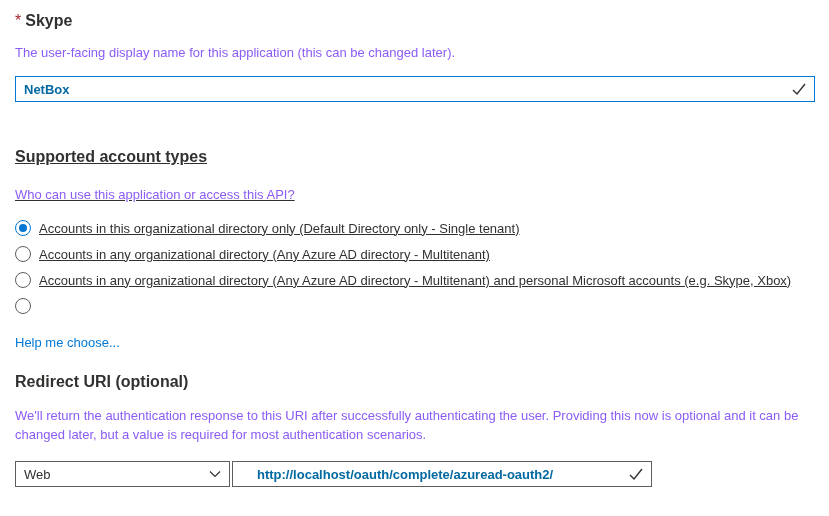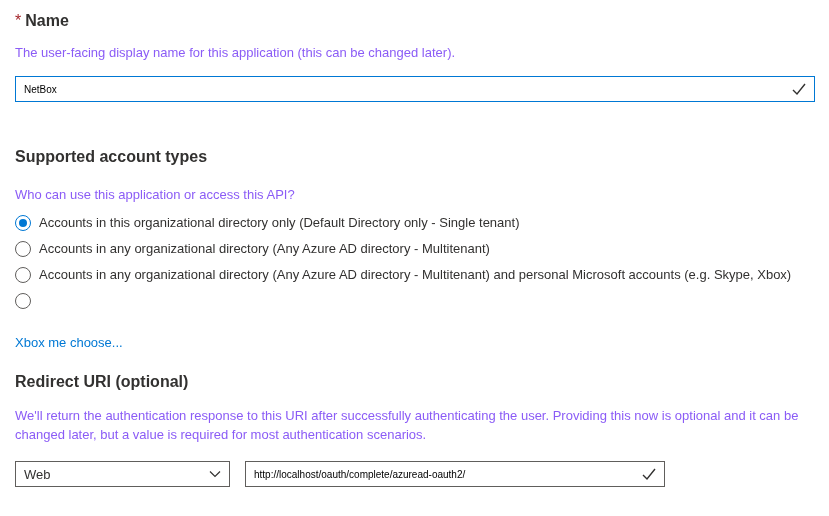--- a/index.html
+++ b/index.html
@@ -41,40 +41,41 @@
     display: flex;
     align-items: center;
   }
   .text-field input {
     flex: 1;
     border: none;
     outline: none;
     height: 100%;
     padding: 0 28px 0 8px;
     font-family: "Liberation Sans", sans-serif;
-    font-size: 10px;
-    color: #000000;
+    font-size: 13px;
+    color: #0369a1;
     background: transparent;
+    font-weight: bold;
   }
   .field-check {
     position: absolute;
     right: 8px;
     top: 50%;
     transform: translateY(-50%);
     width: 14px;
     height: 14px;
     pointer-events: none;
   }
   
-  .account-section { margin-top: 46px; }
+  .account-section { margin-top: 46px; text-decoration: underline; }
   .question { margin-top: 19px; }
   .radio-group { margin-top: 11px; }
   .radio-row {
     display: flex;
-    align-items: flex-start;
+    align-items: center;
     height: 26px;
     cursor: pointer;
   }
   .radio-circle {
     width: 16px;
     height: 16px;
     border-radius: 50%;
     border: 1px solid #605e5c;
     background: #ffffff;
     flex: 0 0 16px;
@@ -108,21 +109,21 @@
   }
   
   .redirect-section { margin-top: 22px; }
   .redirect-desc {
     margin-top: 15px;
     max-width: 800px;
   }
   .redirect-controls {
     display: flex;
     margin-top: 17px;
-    gap: 15px;
+    gap: 2px;
   }
   .select-field {
     position: relative;
     width: 215px;
     height: 26px;
     border: 1px solid #605e5c;
     background: #ffffff;
     display: flex;
     align-items: center;
     cursor: pointer;
@@ -146,21 +147,21 @@
     margin-top: 0;
   }
 </style>
 </head>
 <body>
 
 <div class="page">
 
   <div>
     <div>
-      <span class="required-marker">*</span><span class="section-title">Name</span>
+      <span class="required-marker">*</span><span class="section-title">Skype</span>
     </div>
     <div class="description name-desc">The user-facing display name for this application (this can be changed later).</div>
     <div class="text-field">
       <input type="text" value="NetBox" style="">
       <svg class="field-check" viewBox="0 0 14 14">
         <polyline points="1,8 5,12 13,2" fill="none" stroke="#323130" stroke-width="1.4"></polyline>
       </svg>
     </div>
   </div>
 
@@ -179,35 +180,35 @@
       </div>
       <div class="radio-row">
         <span class="radio-circle"></span>
         <span class="radio-label">Accounts in any organizational directory (Any Azure AD directory - Multitenant) and personal Microsoft accounts (e.g. Skype, Xbox)</span>
       </div>
       <div class="radio-row">
         <span class="radio-circle"></span>
       </div>
     </div>
 
-    <a class="help-link">Xbox me choose...</a>
+    <a class="help-link">Help me choose...</a>
   </div>
 
   <div class="redirect-section">
     <div class="section-title">Redirect URI (optional)</div>
     <div class="description redirect-desc">We'll return the authentication response to this URI after successfully authenticating the user. Providing this now is optional and it can be changed later, but a value is required for most authentication scenarios.</div>
 
     <div class="redirect-controls">
       <div class="select-field">
         <span class="select-value">Web</span>
         <svg class="chevron-wrap" viewBox="0 0 12 12">
           <polyline points="1,3.5 6,8.5 11,3.5" fill="none" stroke="#323130" stroke-width="1.2"></polyline>
         </svg>
       </div>
-      <div class="text-field uri-field" style="border-color:#605e5c;">
+      <div class="text-field uri-field" style="border-color:#605e5c;padding-left:16px;">
         <input type="text" value="http://localhost/oauth/complete/azuread-oauth2/" style="">
         <svg class="field-check" viewBox="0 0 14 14">
           <polyline points="1,8 5,12 13,2" fill="none" stroke="#323130" stroke-width="1.4"></polyline>
         </svg>
       </div>
     </div>
   </div>
 
 </div>
 

